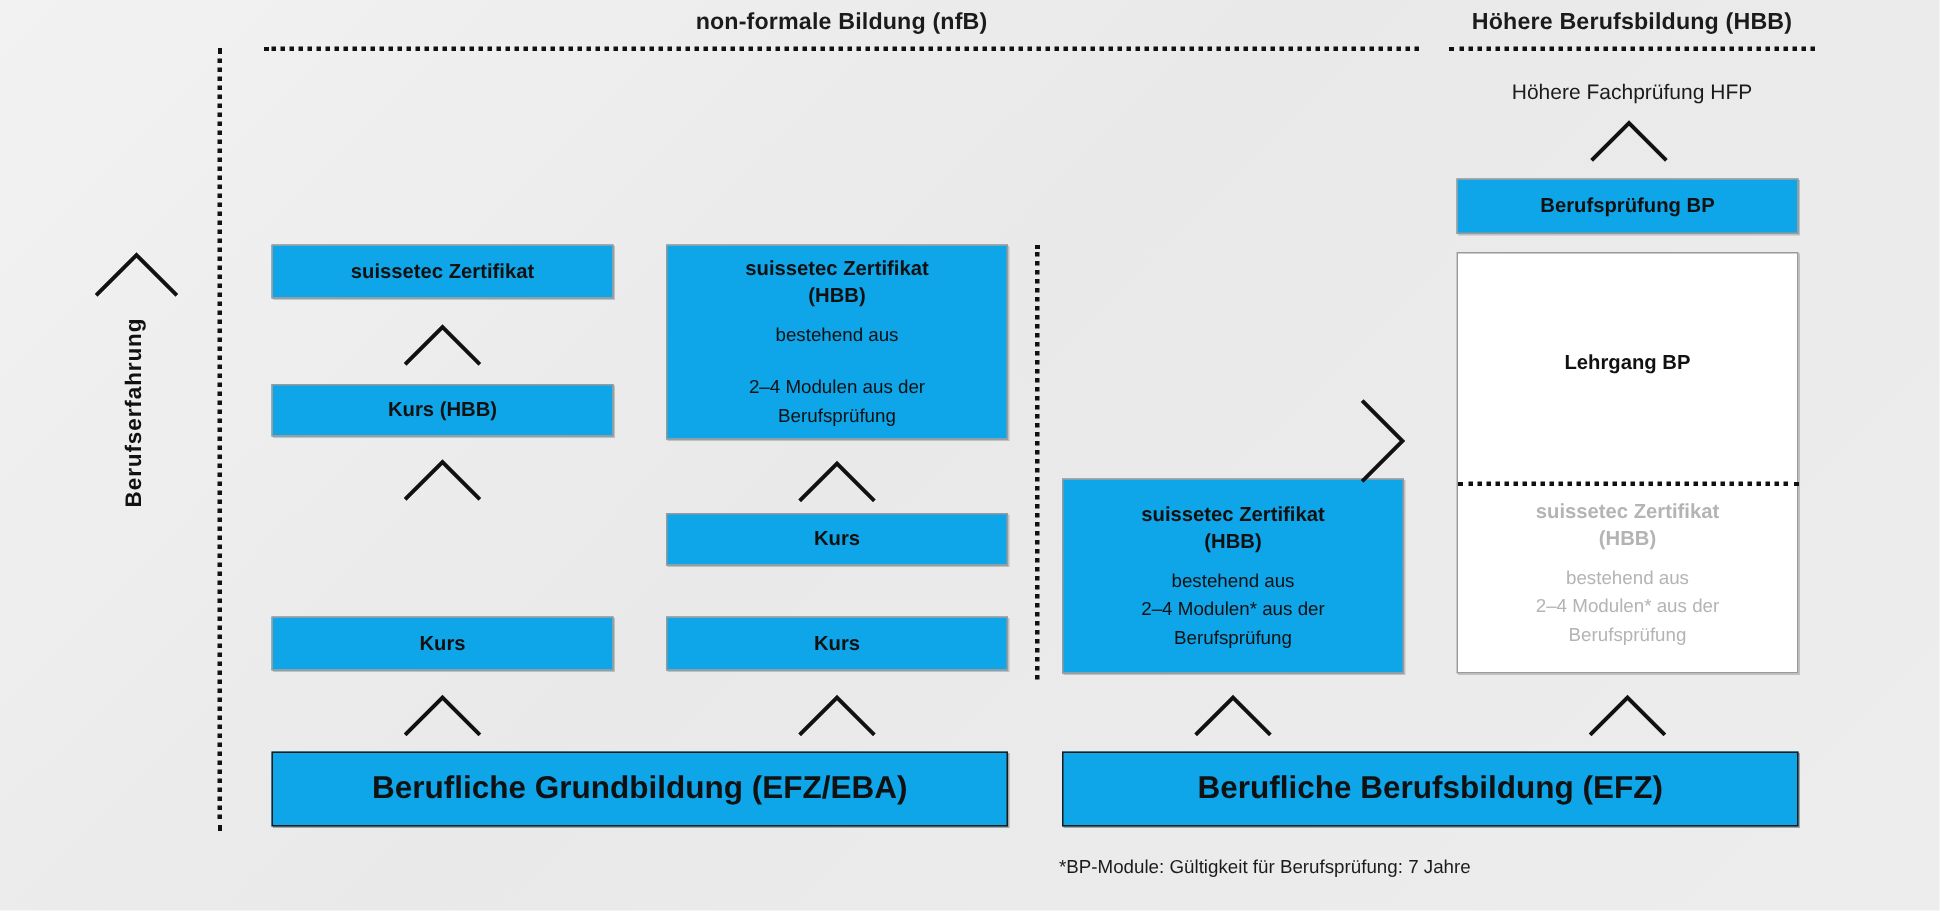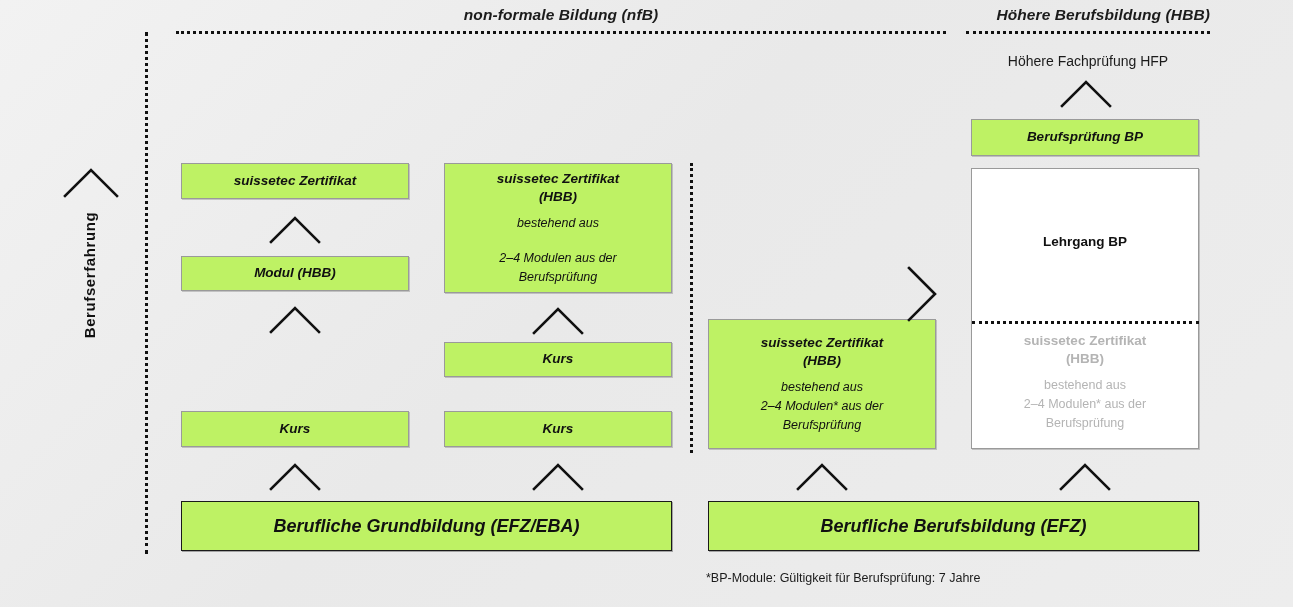--- a/index.html
+++ b/index.html
@@ -23,63 +23,61 @@
   .abs { position: absolute; box-sizing: border-box; }
 
   
   .sect-title {
     font-size: 15.5px;
     font-weight: bold;
     color: #1b1b1b;
     text-align: center;
     letter-spacing: 0.1px;
     white-space: nowrap;
-    font-style: italic;
   }
   .sect-rule {
     border-top: 3px dotted #111;
     height: 0;
   }
   .sub-title {
     font-size: 14px;
     font-weight: normal;
     color: #1b1b1b;
     text-align: center;
     white-space: nowrap;
   }
 
   
   .box {
-    background: #bef264;
+    background: #0ea5e9;
     border: 1px solid #9a9a9a;
     box-shadow: 1px 1px 0 0 rgba(0,0,0,0.18);
     display: flex;
     flex-direction: column;
     align-items: center;
     justify-content: center;
     text-align: center;
     color: #111;
-    font-style: italic;
   }
   .box.strong {
     border: 1px solid #1a1a1a;
     box-shadow: 1px 1px 0 0 rgba(0,0,0,0.30);
   }
   .box .ttl {
     font-size: 13.5px;
     font-weight: bold;
     line-height: 1.35;
   }
   .box .sub {
     font-size: 12.5px;
     font-weight: normal;
     line-height: 1.5;
     margin-top: 8px;
   }
-  .box.base .ttl { font-size: 18px; }
+  .box.base .ttl { font-size: 21px; }
 
   
   .chev { pointer-events: none; }
 
   
   .vdots {
     border-left: 3px dotted #111;
     width: 0;
   }
   .hdots {
@@ -132,21 +130,21 @@
   .ghost-block .sub { font-size:12.5px; font-weight:normal; line-height:1.5; margin-top:8px; }
 </style>
 </head>
 <body>
 
 <div id="stage">
 
   <div class="abs sect-title" style="left:176px; top:6px; width:770px;">non-formale Bildung (nfB)</div>
   <div class="abs sect-rule" style="left:176px; top:31px; width:770px;"></div>
 
-  <div class="abs sect-title" style="left:966px; top:6px; width:244px;text-align:right;">Höhere Berufsbildung (HBB)</div>
+  <div class="abs sect-title" style="left:966px; top:6px; width:244px;">Höhere Berufsbildung (HBB)</div>
   <div class="abs sect-rule" style="left:966px; top:31px; width:244px;"></div>
 
   <div class="abs sub-title" style="left:966px; top:53px; width:244px;">Höhere Fachprüfung HFP</div>
 
   <svg class="abs chev" style="left:1060px; top:78px;" width="52" height="30" viewBox="0 0 52 30">
     <polyline points="2,28 26,4 50,28" fill="none" stroke="#111" stroke-width="2.6" stroke-linecap="square" stroke-linejoin="miter"></polyline>
   </svg>
 
   <svg class="abs chev" style="left:63px; top:166px;" width="56" height="32" viewBox="0 0 56 32">
     <polyline points="2,30 28,4 54,30" fill="none" stroke="#111" stroke-width="2.6" stroke-linecap="square" stroke-linejoin="miter"></polyline>
@@ -159,21 +157,21 @@
 
   <div class="abs box" style="left:181px; top:163px; width:228px; height:36px;">
     <div class="ttl">suissetec Zertifikat</div>
   </div>
 
   <svg class="abs chev" style="left:269px; top:214px;" width="52" height="30" viewBox="0 0 52 30">
     <polyline points="2,28 26,4 50,28" fill="none" stroke="#111" stroke-width="2.6" stroke-linecap="square" stroke-linejoin="miter"></polyline>
   </svg>
 
   <div class="abs box" style="left:181px; top:256px; width:228px; height:35px;">
-    <div class="ttl">Modul (HBB)</div>
+    <div class="ttl">Kurs (HBB)</div>
   </div>
 
   <svg class="abs chev" style="left:269px; top:304px;" width="52" height="30" viewBox="0 0 52 30">
     <polyline points="2,28 26,4 50,28" fill="none" stroke="#111" stroke-width="2.6" stroke-linecap="square" stroke-linejoin="miter"></polyline>
   </svg>
 
   <div class="abs box" style="left:181px; top:411px; width:228px; height:36px;">
     <div class="ttl">Kurs</div>
   </div>
 

